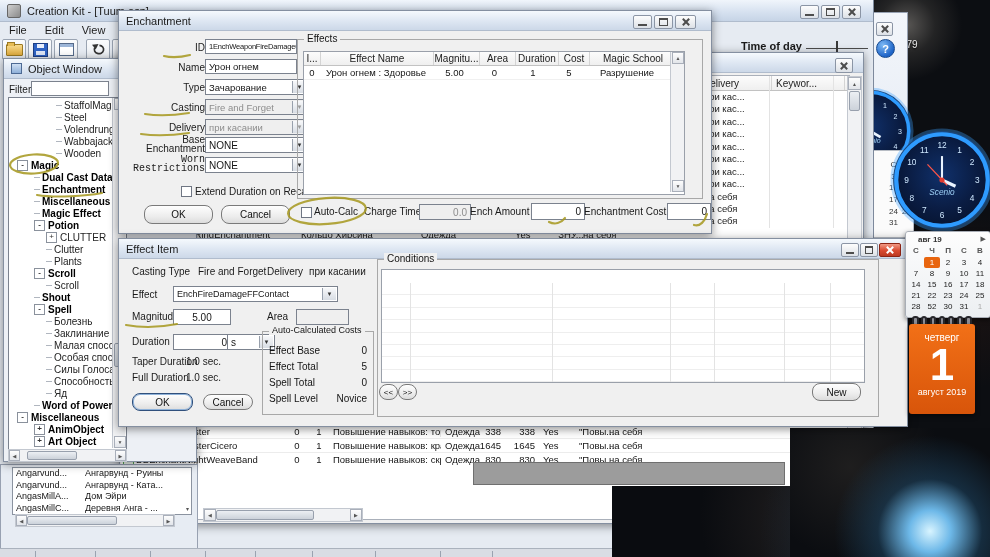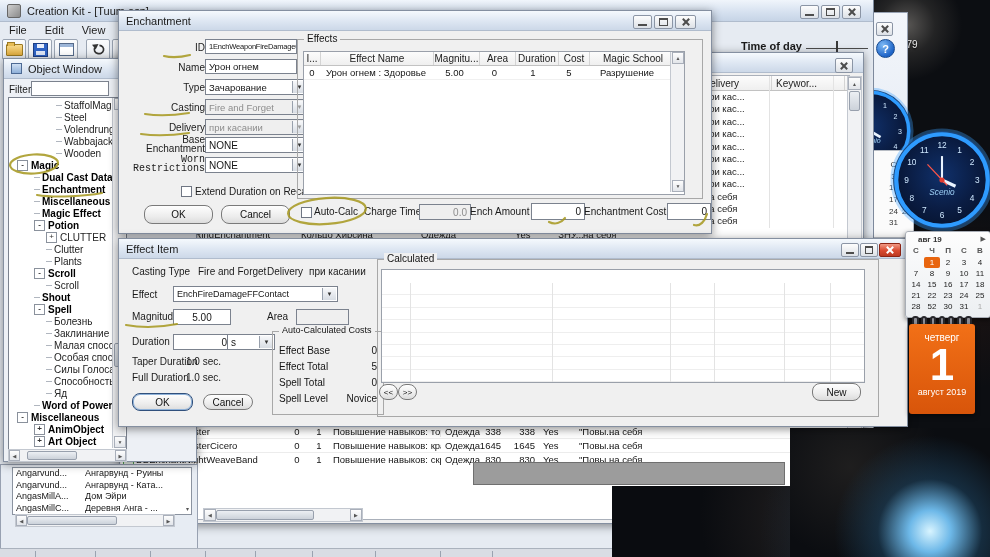--- a/index.html
+++ b/index.html
@@ -661,21 +661,21 @@
     <span class="lab" style="left:13px;top:133px;">Full Duration</span>
     <span class="lab" style="left:67px;top:133px;">1.0 sec.</span>
 
     <div class="btn def" style="left:13px;top:154px;width:59px;height:16px;">
         <span>OK</span>
       </div>
     <div class="btn" style="left:84px;top:155px;width:48px;height:14px;">
         <span>Cancel</span>
       </div>
 
-    <div class="gbox" style="left:143px;top:92px;width:110px;height:82px;margin-left:10px;">
+    <div class="gbox" style="left:143px;top:92px;width:110px;height:82px;">
       <span class="gtitle" style="font-size:9px;">Auto-Calculated Costs</span>
       <div style="position:absolute;left:6px;right:6px;top:10px;">
 
       <div style="display:flex;justify-content:space-between;height:16px;align-items:center;">
             <span>Effect Base</span>
             <span>0</span>
           </div>
           <div style="display:flex;justify-content:space-between;height:16px;align-items:center;">
             <span>Effect Total</span>
             <span>5</span>
@@ -685,21 +685,21 @@
             <span>0</span>
           </div>
           <div style="display:flex;justify-content:space-between;height:16px;align-items:center;">
             <span>Spell Level</span>
             <span>Novice</span>
           </div>
         </div>
     </div>
 
     <div class="gbox" style="left:258px;top:20px;width:500px;height:156px;">
-      <span class="gtitle">Calculated</span>
+      <span class="gtitle">Conditions</span>
     </div>
     <div class="abs" style="left:262px;top:30px;width:482px;height:112px;background:#fff;border:1px solid #9aa0aa;">
       <div style="position:absolute;left:0;right:0;top:13px;bottom:0;
         background:repeating-linear-gradient(#fff 0,#fff 11.4px,#eee 11.4px,#eee 12.4px);"></div>
       <div class="vline" style="left:28px;top:13px;bottom:0;height:auto;"></div>
       <div class="vline" style="left:170px;top:13px;bottom:0;height:auto;"></div>
       <div class="vline" style="left:288px;top:13px;bottom:0;height:auto;"></div>
       <div class="vline" style="left:332px;top:13px;bottom:0;height:auto;"></div>
       <div class="vline" style="left:402px;top:13px;bottom:0;height:auto;"></div>
       <div class="vline" style="left:448px;top:13px;bottom:0;height:auto;"></div>

